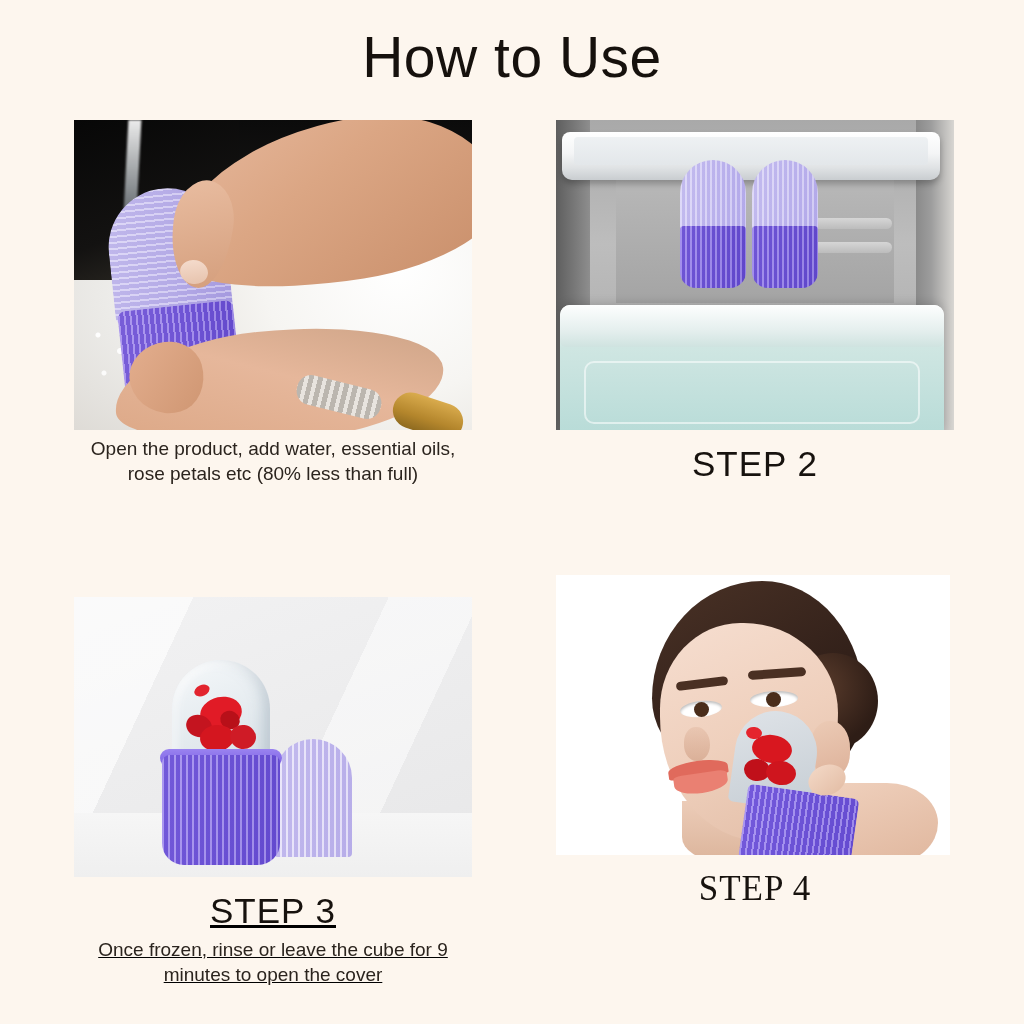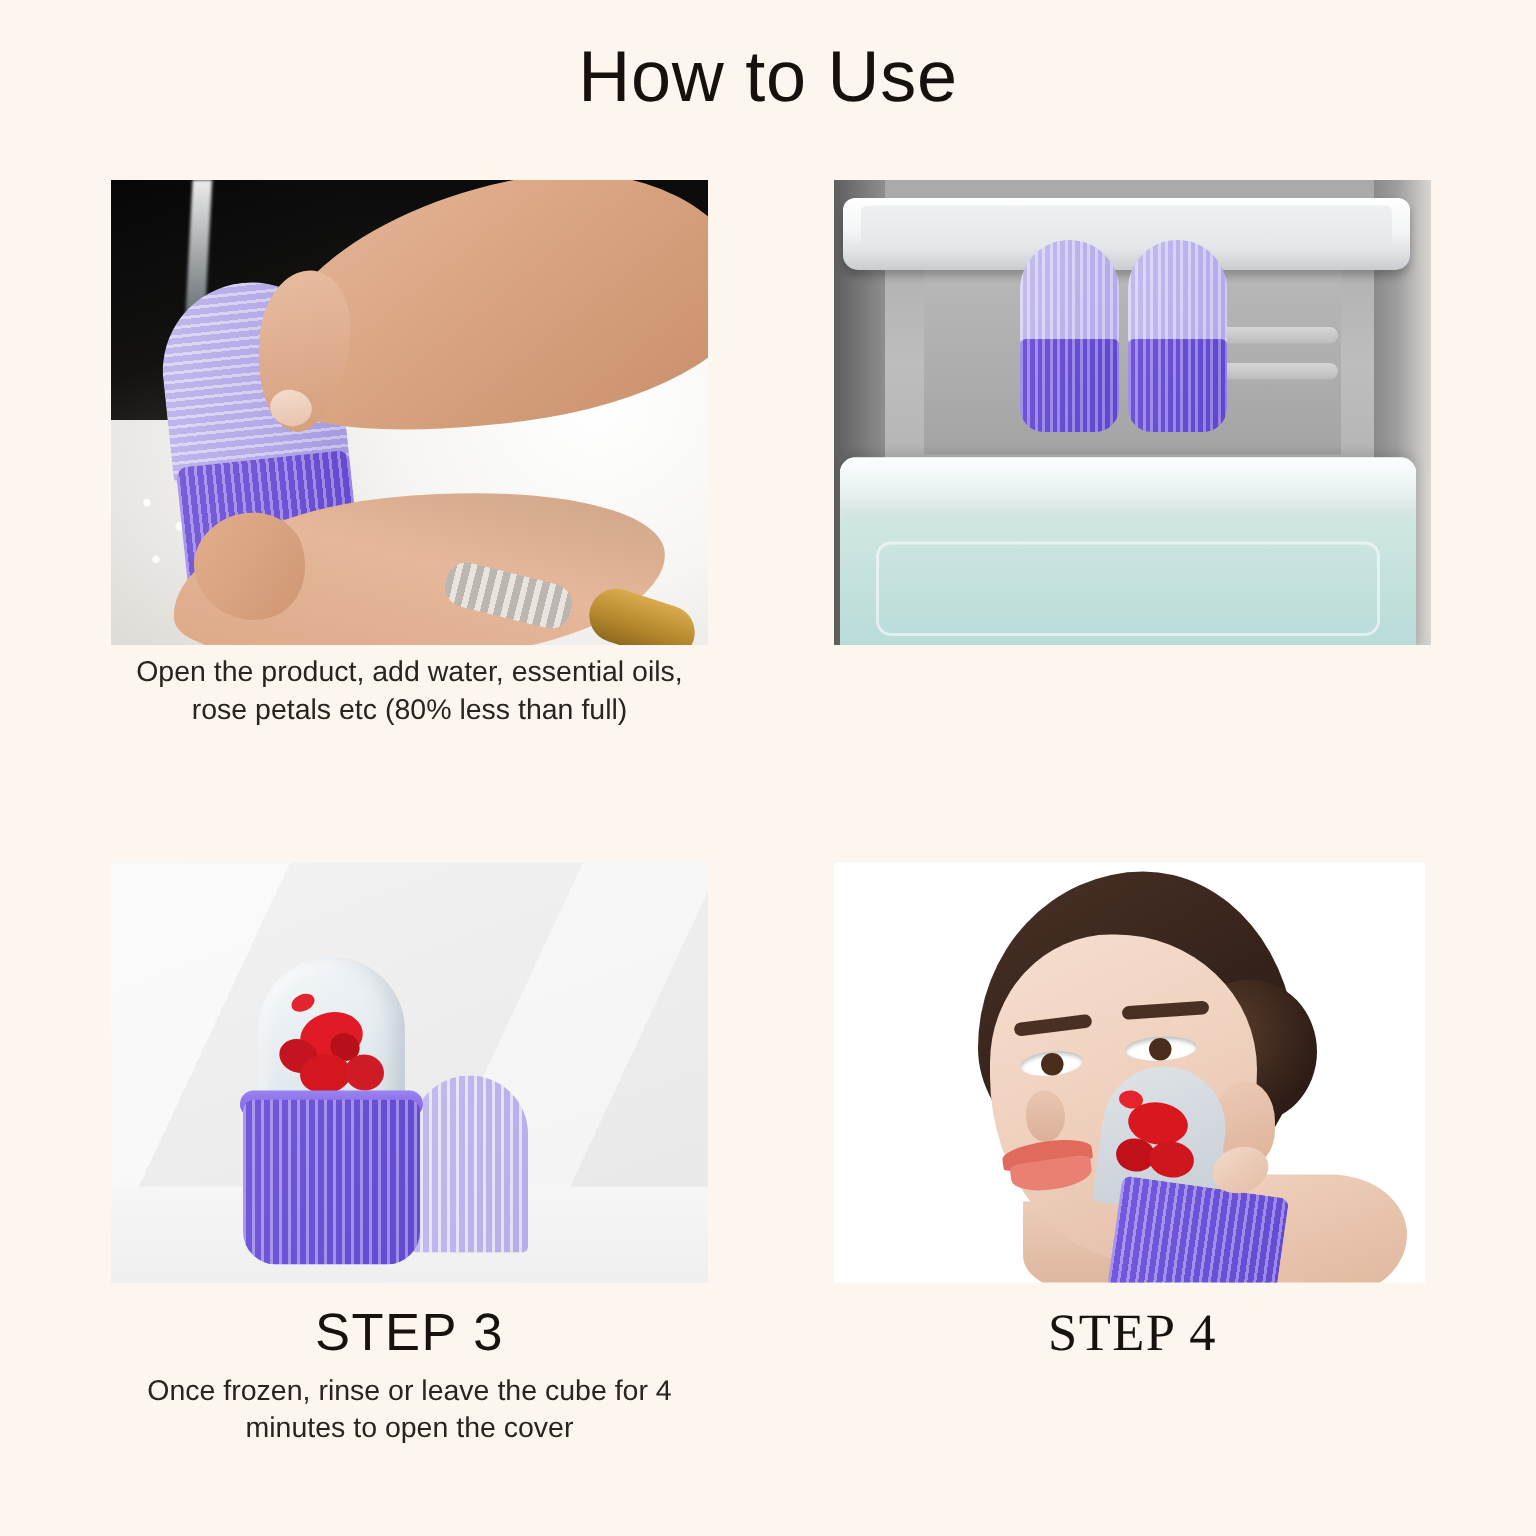--- a/index.html
+++ b/index.html
@@ -8,35 +8,35 @@
     background:#FDF6EE;
     font-family:"Liberation Sans", sans-serif;
     overflow:hidden;
     position:relative;
   }
   .page{width:1024px;height:1024px;position:relative;}
 
   .page-title{
     position:absolute;top:24px;left:0;width:1024px;
     text-align:center;
-    font-size:48px;
+    font-size:57px;
     font-weight:400;
     letter-spacing:0.5px;
     color:#16110D;
     font-family:"Liberation Sans", sans-serif;
   }
 
   .grid{
     position:absolute;top:120px;left:0;width:1024px;
   }
 
   .cell{position:absolute;width:398px;}
   .cell-1{left:74px;top:0px;}
   .cell-2{left:556px;top:0px;}
-  .cell-3{left:74px;top:455px;}
+  .cell-3{left:74px;top:477px;text-decoration:underline;}
   .cell-4{left:556px;top:455px;font-family:Liberation Serif, serif;}
 
   .photo{
     position:relative;
     width:398px;height:310px;
     overflow:hidden;
     background:#fff;
   }
   .cell-3 .photo,.cell-4 .photo{height:280px;}
   .cell-4 .photo{width:394px;}
@@ -389,40 +389,41 @@
         </div>
         <div class="r2 r2b">
           <div class="cap"></div>
           <div class="base"></div>
         </div>
         <div class="drawer">
           <div class="drawer-lip"></div>
           <div class="drawer-face"></div>
         </div>
       </div>
+      <div class="step-title">STEP 2</div>
     </div>
 
     <div class="cell cell-3">
       <div class="photo p3">
         <div class="shade"></div>
         <div class="floor"></div>
         <div class="shadow"></div>
         <div class="cover"></div>
         <div class="icedome"></div>
         <div class="petal pt5"></div>
         <div class="petal pt1"></div>
         <div class="petal pt2"></div>
         <div class="petal pt6"></div>
         <div class="petal pt3"></div>
         <div class="petal pt4"></div>
         <div class="baserim"></div>
         <div class="basecup"></div>
       </div>
       <div class="step-title">STEP 3</div>
-      <div class="step-desc">Once frozen, rinse or leave the cube for 4 minutes to open the cover</div>
+      <div class="step-desc">Once frozen, rinse or leave the cube for 9 minutes to open the cover</div>
     </div>
 
     <div class="cell cell-4">
       <div class="photo p4">
         <div class="hair"></div>
         <div class="bun"></div>
         <div class="neck"></div>
         <div class="face"></div>
         <div class="ear"></div>
         <div class="brow brow-l"></div>

